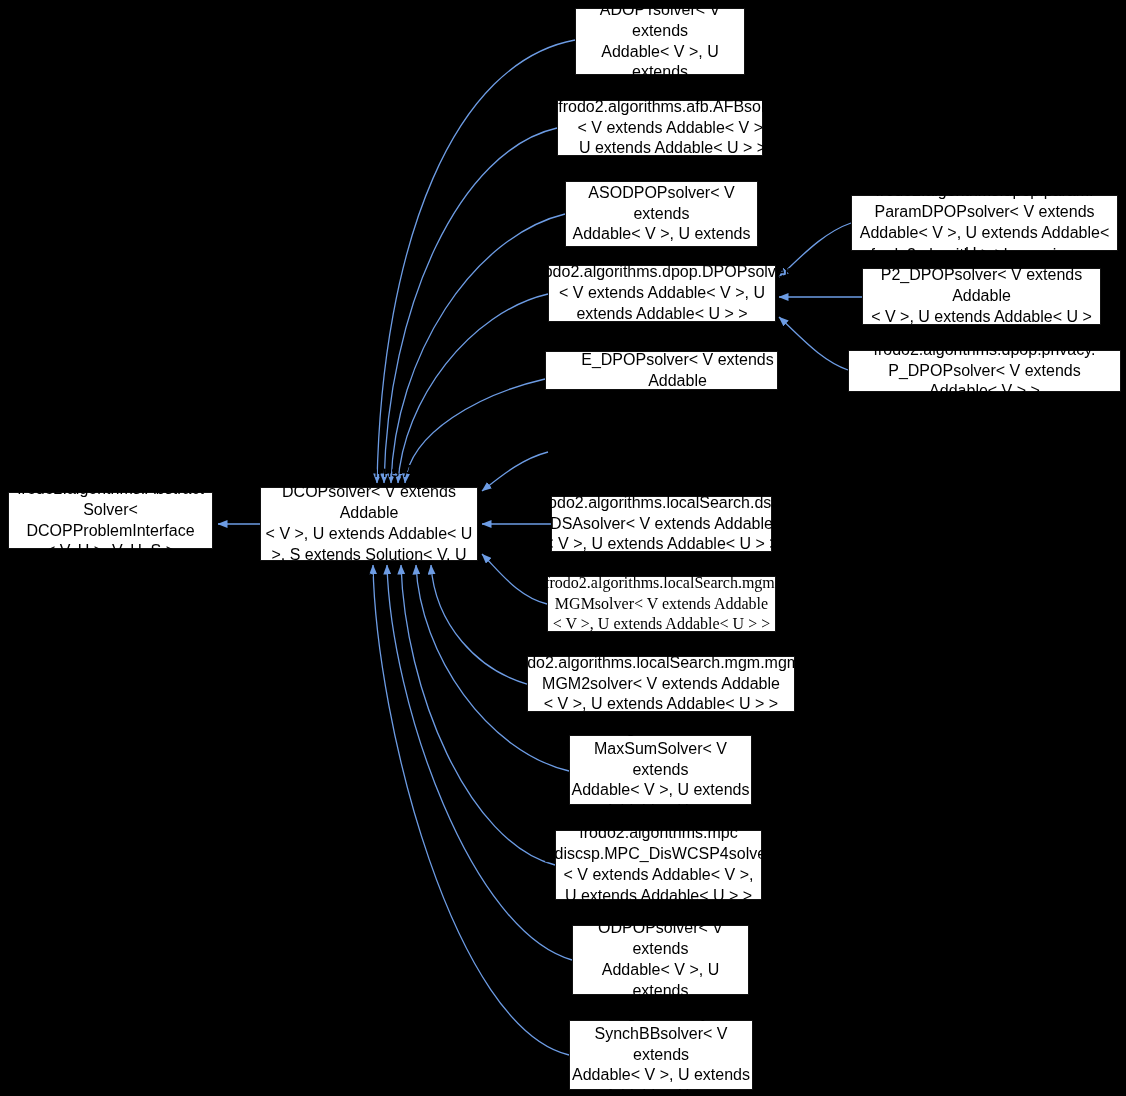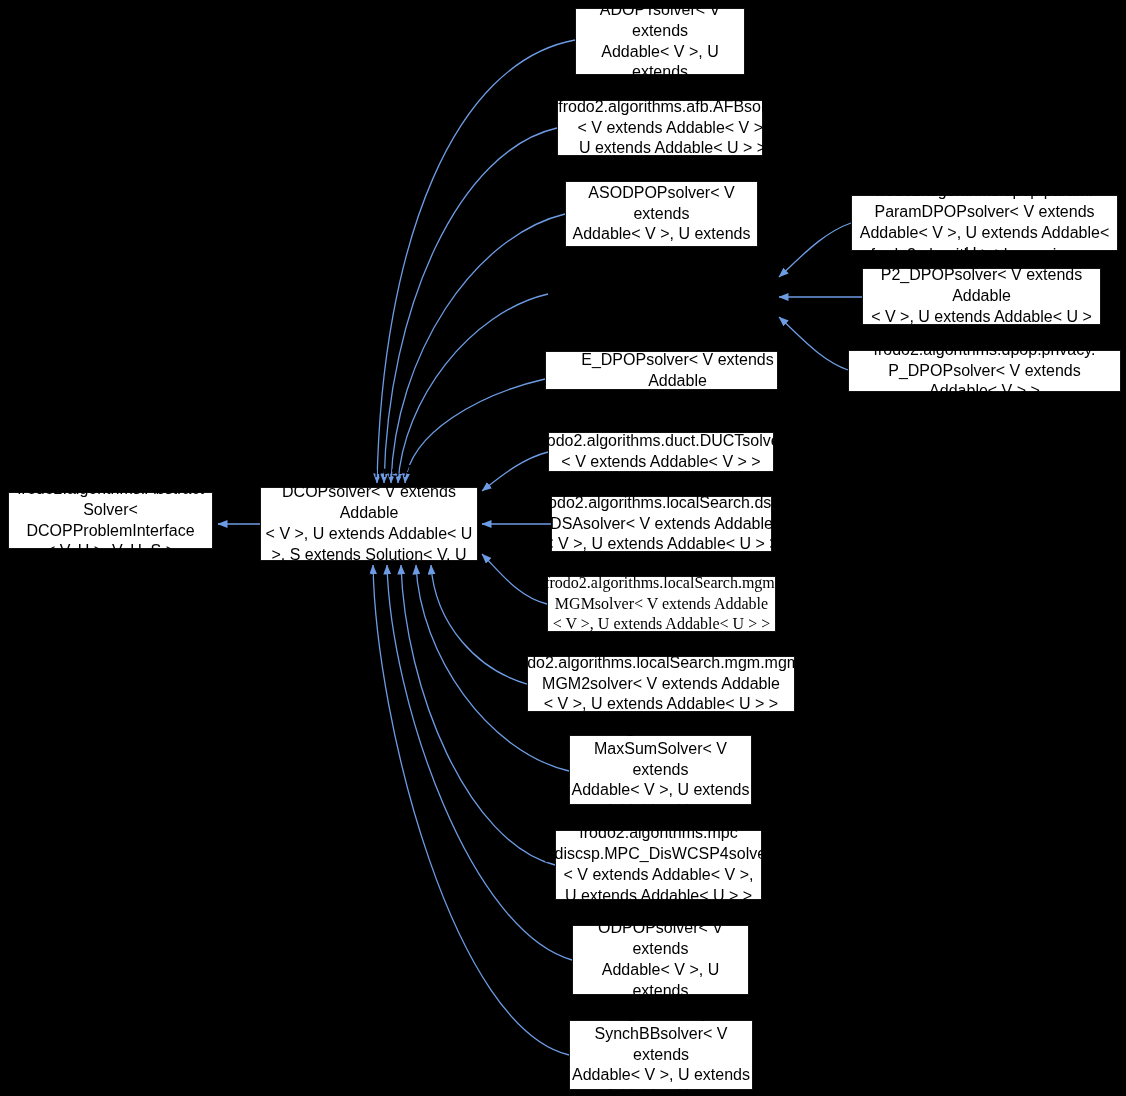--- a/index.html
+++ b/index.html
@@ -97,27 +97,28 @@
 
   <div class="node" style="left:557px; top:100px; width:206px; height:56px;padding-left:29px;">frodo2.algorithms.afb.AFBsolver
 &lt; V extends Addable&lt; V &gt;,
 U extends Addable&lt; U &gt; &gt;</div>
 
   <div class="node" style="left:565px; top:181px; width:193px; height:66px;">frodo2.algorithms.asodpop.
 ASODPOPsolver&lt; V extends
 Addable&lt; V &gt;, U extends
 Addable&lt; U &gt; &gt;</div>
 
+  <div class="node" style="left:548px; top:265px; width:228px; height:57px;">frodo2.algorithms.dpop.DPOPsolver
+&lt; V extends Addable&lt; V &gt;, U
+extends Addable&lt; U &gt; &gt;</div>
 
   <div class="node" style="left:545px; top:351px; width:233px; height:39px;padding-left:36px;">frodo2.algorithms.dpop.stochastic.
 E_DPOPsolver&lt; V extends Addable
 &lt; V &gt;, U extends Addable&lt; U &gt; &gt;</div>
 
-  <div class="node" style="left:548px; top:432px; width:226px; height:40px;">frodo2.algorithms.duct.DUCTsolver
-&lt; V extends Addable&lt; V &gt; &gt;</div>
 
   <div class="node" style="left:551px; top:496px; width:221px; height:56px;">frodo2.algorithms.localSearch.dsa.
 DSAsolver&lt; V extends Addable
 &lt; V &gt;, U extends Addable&lt; U &gt; &gt;</div>
 
   <div class="node" style="left:547px; top:576px; width:229px; height:56px;font-family:Liberation Serif, serif;">frodo2.algorithms.localSearch.mgm.
 MGMsolver&lt; V extends Addable
 &lt; V &gt;, U extends Addable&lt; U &gt; &gt;</div>
 
   <div class="node" style="left:527px; top:656px; width:268px; height:56px;">frodo2.algorithms.localSearch.mgm.mgm2.

